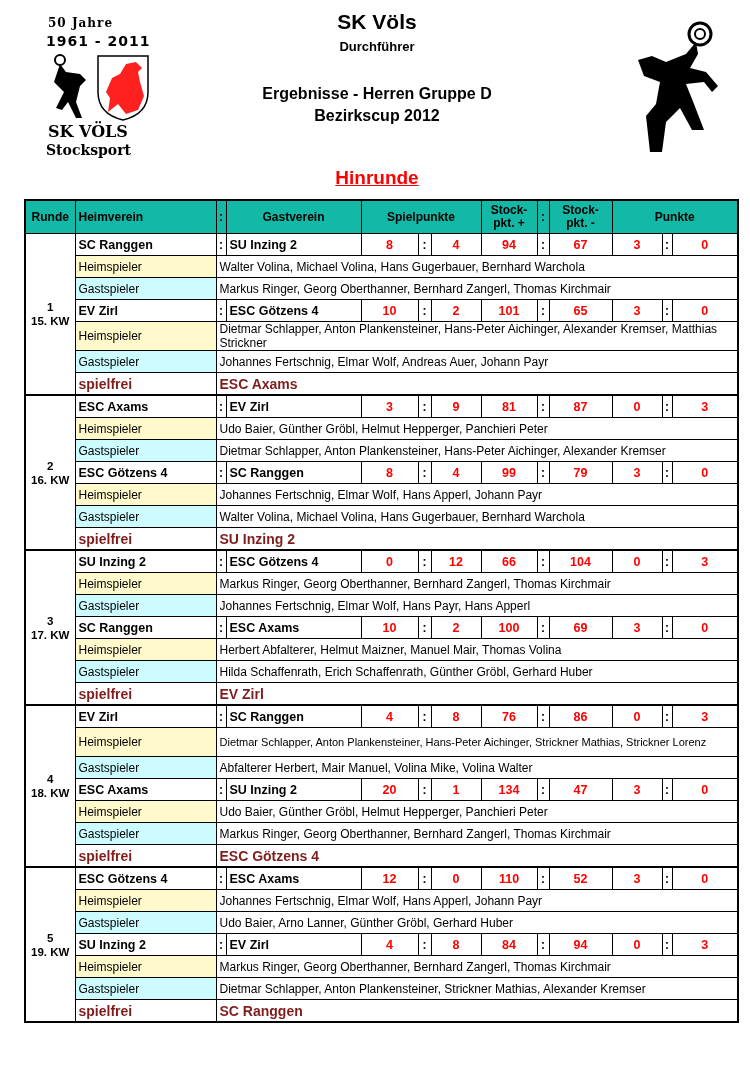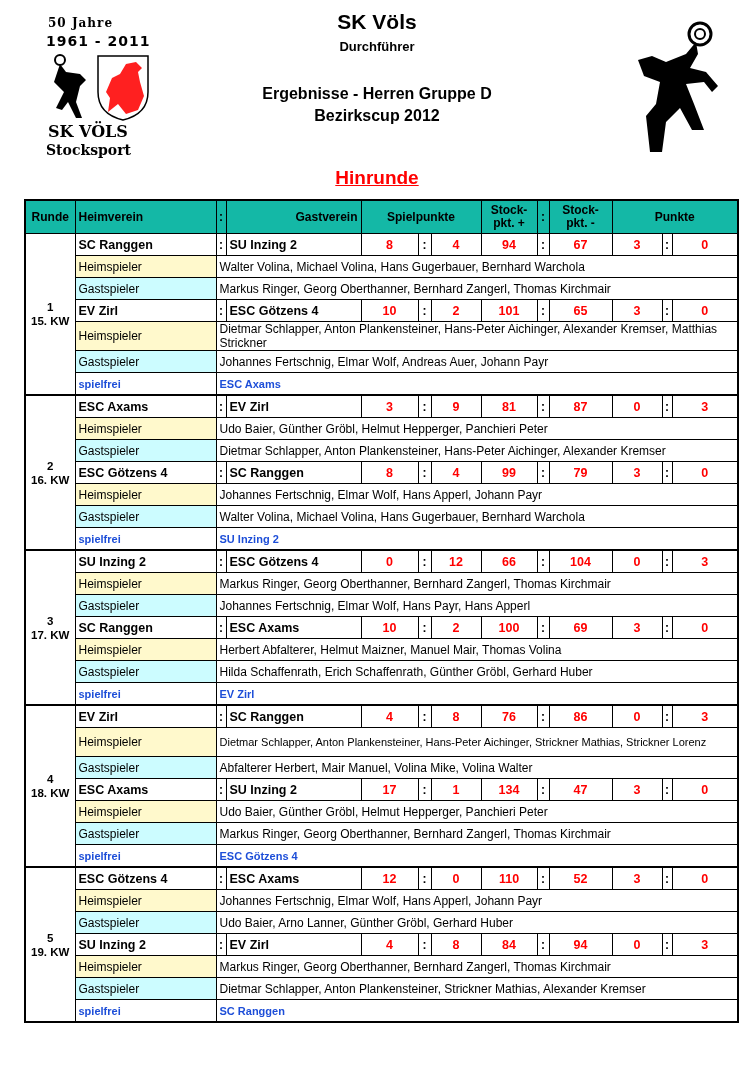--- a/index.html
+++ b/index.html
@@ -18,21 +18,21 @@
   .h-e2{top:107px;font-size:16px;}
   .h-hin{top:167px;font-size:19px;color:#ff0000;text-decoration:underline;}
   table{position:absolute;left:24px;top:199px;border-collapse:collapse;table-layout:fixed;width:713px;border:2px solid #000;}
   td,th{border:1px solid #000;padding:0 3px;font-size:12px;height:21px;line-height:14px;overflow:hidden;white-space:nowrap;}
   th{background:#14b8a6;font-weight:bold;height:32px;}
   .b{font-weight:bold;font-size:12.5px;}
   .num{color:#ff0000;font-weight:bold;text-align:center;font-size:12.5px;}
   .col{text-align:center;font-weight:bold;padding:0;}
   .heim{background:#fff9cc;margin-top:36px;}
   .gast{background:#ccfcff;}
-  .frei{color:#1d4ed8;font-weight:bold;font-size:11px;}
+  .frei{color:#7f1d1d;font-weight:bold;font-size:14px;}
   .names{white-space:normal;}
   .small{font-size:11px;}
   .runde{text-align:center;font-weight:bold;font-size:11.5px;border-bottom:2px solid #000;}
   tr.last td{border-bottom:2px solid #000;}
   .tall{height:28px;}
 </style>
 </head>
 <body>
 
 <div class="logo-left">
@@ -74,21 +74,21 @@
       <col style="width:63px">
       <col style="width:50px">
       <col style="width:10px">
       <col style="width:66px">
   </colgroup>
   <thead>
     <tr>
       <th>Runde</th>
       <th style="text-align:left">Heimverein</th>
       <th class="col">:</th>
-      <th style="text-align:right">Gastverein</th>
+      <th style="text-align:center">Gastverein</th>
       <th colspan="3">Spielpunkte</th>
       <th style="line-height:13px"><span>Stock-</span><br><span>pkt.  +</span></th>
       <th class="col">:</th>
       <th style="line-height:13px"><span>Stock-</span><br><span>pkt.   -</span></th>
       <th colspan="3">Punkte</th>
     </tr>
   </thead>
   <tbody id="tbody">
       <tr>
         <td rowspan="7" class="runde"><span>1</span><br><span>15. KW</span></td>
@@ -257,21 +257,21 @@
         <td colspan="11" class="names small">Dietmar Schlapper, Anton Plankensteiner, Hans-Peter Aichinger, Strickner Mathias, Strickner Lorenz</td>
       </tr>
       <tr>
         <td class="gast">Gastspieler</td>
         <td colspan="11" class="names">Abfalterer Herbert, Mair Manuel, Volina Mike, Volina Walter</td>
       </tr>
       <tr>
         <td class="b">ESC Axams</td>
         <td class="col">:</td>
         <td class="b">SU Inzing 2</td>
-        <td class="num">17</td>
+        <td class="num">20</td>
         <td class="col">:</td>
         <td class="num">1</td>
         <td class="num">134</td>
         <td class="col">:</td>
         <td class="num">47</td>
         <td class="num">3</td>
         <td class="col">:</td>
         <td class="num">0</td>
       </tr>
       <tr>

